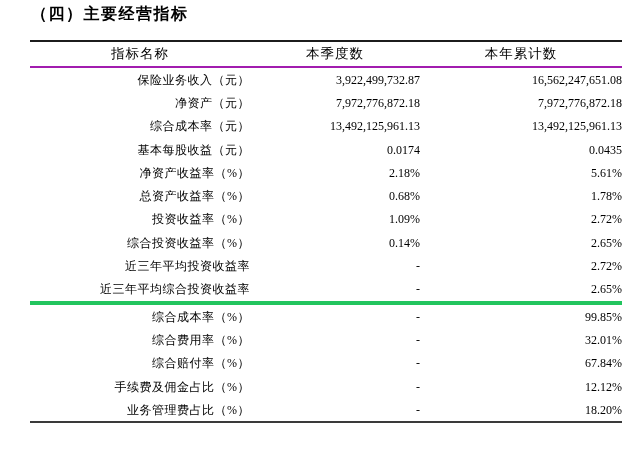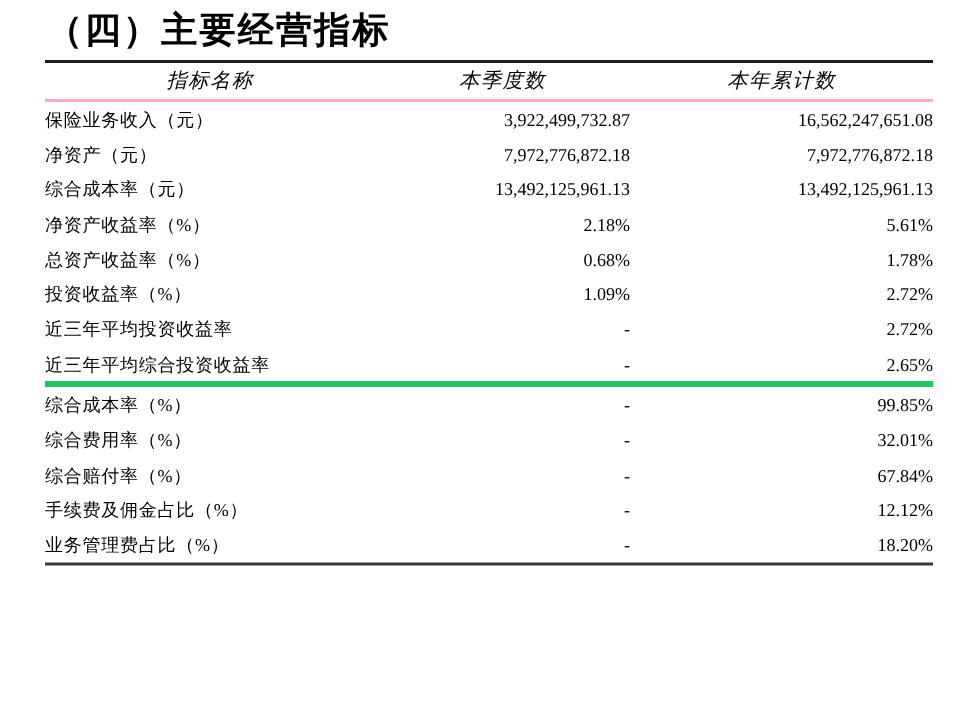--- a/index.html
+++ b/index.html
@@ -12,56 +12,55 @@
     width: 640px;
     height: 469px;
     overflow: hidden;
     font-family: "Liberation Serif", "DejaVu Serif", serif;
     color: #000000;
   }
   .section-title {
     position: absolute;
     left: 31px;
     top: 4px;
-    font-size: 24px;
+    font-size: 16px;
     font-weight: bold;
     letter-spacing: 1.5px;
     white-space: nowrap;
   }
   table.report-table {
     position: absolute;
     left: 30px;
     top: 40px;
     width: 592px;
     border-collapse: collapse;
     table-layout: fixed;
   }
   table.report-table thead tr {
     border-top: 2.5px solid #1c1c1c;
-    border-bottom: 2px solid #f9a8d4;
-    font-style: italic;
+    border-bottom: 2px solid #a21caf;
   }
   table.report-table th {
     height: 24px;
     font-size: 13.5px;
     font-weight: 500;
     text-align: center;
     letter-spacing: 1px;
     padding: 0;
     vertical-align: middle;
   }
   table.report-table td {
     height: 23.3px;
     padding: 0;
     vertical-align: middle;
     font-size: 12px;
     line-height: 1;
   }
   td.cell-name {
-    text-align: left;
+    text-align: right;
     font-size: 11px;
     letter-spacing: 0.5px;
     padding-left: 1px;
     white-space: nowrap;
     font-family: Liberation Serif, serif;
   }
   td.cell-num {
     text-align: right;
     font-size: 12px;
   }
@@ -104,39 +103,49 @@
     <td class="cell-num">7,972,776,872.18</td>
     <td class="cell-num">7,972,776,872.18</td>
   </tr>
 
   <tr>
     <td class="cell-name">综合成本率（元）</td>
     <td class="cell-num">13,492,125,961.13</td>
     <td class="cell-num">13,492,125,961.13</td>
   </tr>
 
+  <tr>
+    <td class="cell-name">基本每股收益（元）</td>
+    <td class="cell-num">0.0174</td>
+    <td class="cell-num">0.0435</td>
+  </tr>
 
   <tr>
     <td class="cell-name">净资产收益率（%）</td>
     <td class="cell-num">2.18%</td>
     <td class="cell-num">5.61%</td>
   </tr>
 
   <tr>
     <td class="cell-name">总资产收益率（%）</td>
     <td class="cell-num">0.68%</td>
     <td class="cell-num">1.78%</td>
   </tr>
 
   <tr>
     <td class="cell-name">投资收益率（%）</td>
     <td class="cell-num">1.09%</td>
     <td class="cell-num">2.72%</td>
   </tr>
 
+  <tr>
+    <td class="cell-name">综合投资收益率（%）</td>
+    <td class="cell-num">0.14%</td>
+    <td class="cell-num">2.65%</td>
+  </tr>
 
   <tr>
     <td class="cell-name">近三年平均投资收益率</td>
     <td class="cell-num">-</td>
     <td class="cell-num">2.72%</td>
   </tr>
 
   <tr>
     <td class="cell-name">近三年平均综合投资收益率</td>
     <td class="cell-num">-</td>

